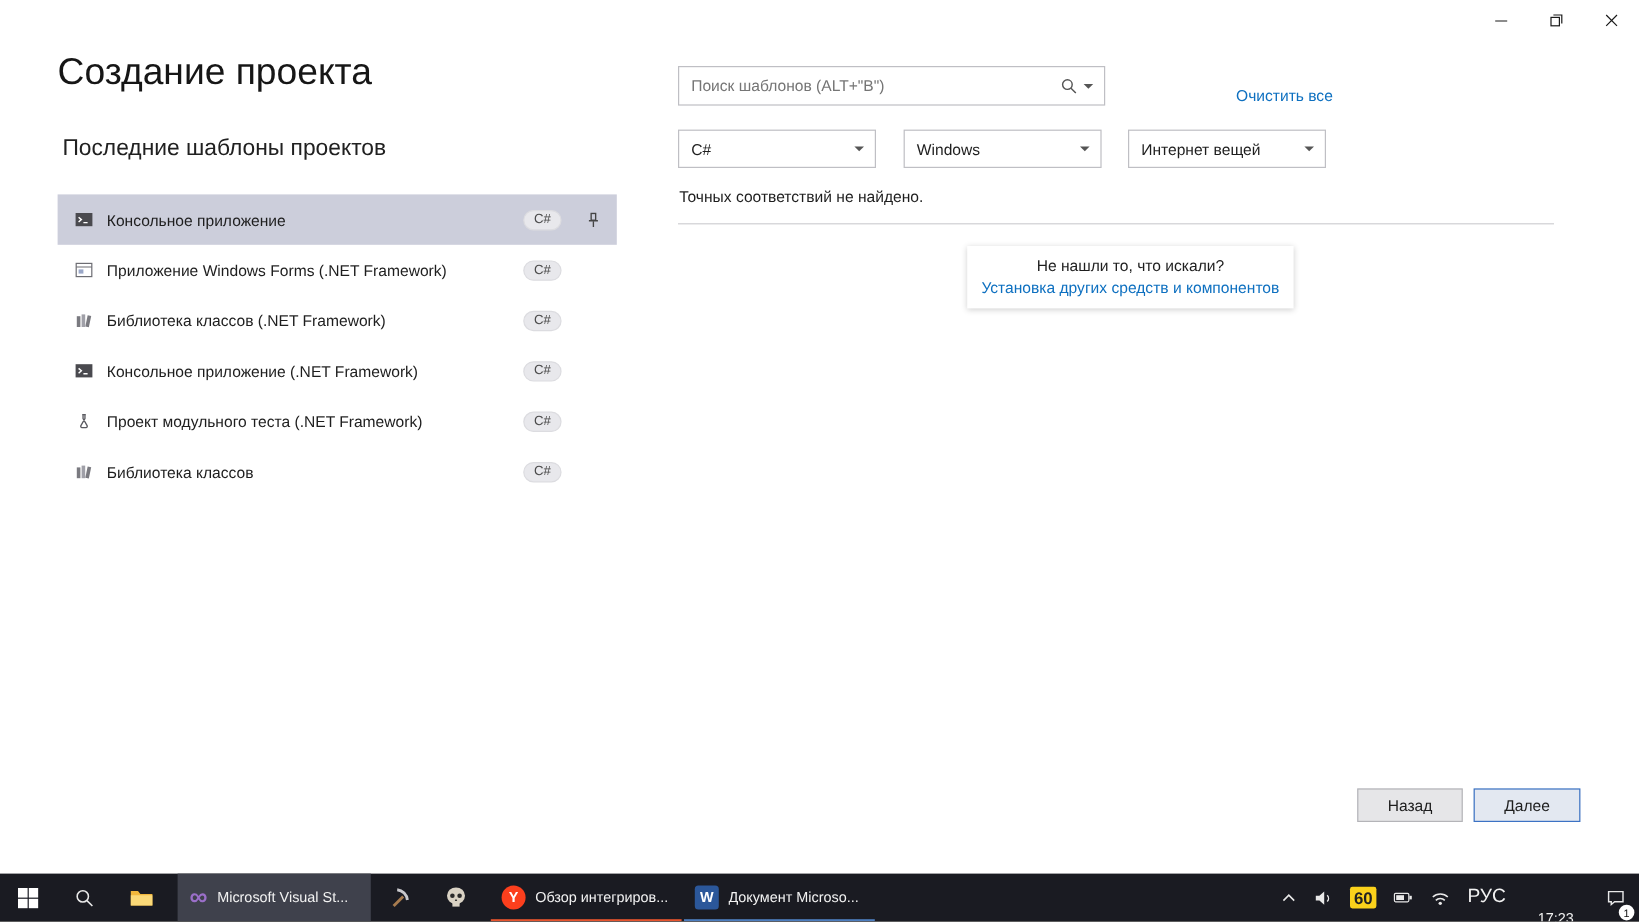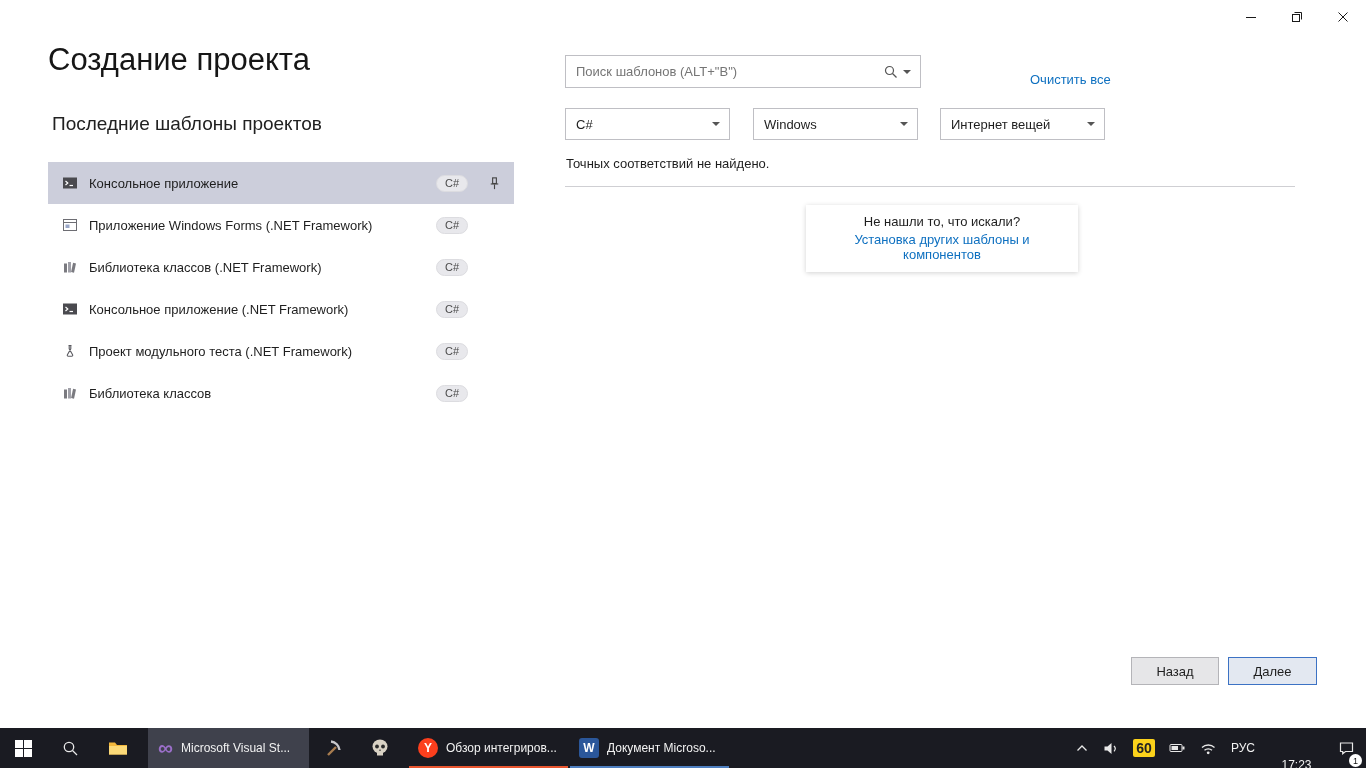--- a/index.html
+++ b/index.html
@@ -59,21 +59,21 @@
   .u-orange{background:var(--underline-orange,#e8552f);}
   .vs-glyph{color:var(--vs-purple,#9b6fc9);font-size:21px;font-weight:bold;line-height:20px;}
   .yandex-icon{width:20px;height:20px;border-radius:50%;background:var(--yandex-red,#fc3f1d);color:#fff;
                font-size:12px;font-weight:bold;display:flex;align-items:center;justify-content:center;flex:none;}
   .word-icon{width:20px;height:20px;border-radius:3px;background:var(--word-blue,#2b579a);color:#fff;
              font-size:12px;font-weight:bold;display:flex;align-items:center;justify-content:center;flex:none;}
   .tray{margin-left:auto;display:flex;align-items:center;padding-right:4px;}
   .tray-item{padding:0 7px;display:flex;align-items:center;justify-content:center;height:40px;cursor:pointer;position:relative;}
   .badge-60{background:var(--badge-yellow,#fbd21b);color:#222;font-size:14px;font-weight:bold;
             padding:1px 3px;border-radius:2px;}
-  .lang{font-size:12px;color:#f2f2f2;}
+  .lang{font-size:16px;color:#f2f2f2;}
   .clock{text-align:center;font-size:12px;line-height:14px;color:#f2f2f2;margin-top:48px;}
   .clock .date{font-size:11px;}
   .notif-badge{position:absolute;right:0px;bottom:1px;width:13px;height:13px;border-radius:50%;
                background:#fff;color:#111;font-size:9px;display:flex;align-items:center;justify-content:center;}
   .tray svg{display:block;}
 </style>
 </head>
 <body>
 
 <div class="screen">
@@ -210,21 +210,21 @@
   <div class="filter filter-3">
     <span>Интернет вещей</span>
     <span class="tri-down"></span>
   </div>
 
   <div class="no-results">Точных соответствий не найдено.</div>
   <div class="divider"></div>
 
   <div class="promo">
     <div class="promo-title">Не нашли то, что искали?</div>
-    <div class="promo-link">Установка других шаблоны и компонентов</div>
+    <div class="promo-link">Установка других средств и компонентов</div>
   </div>
 
   <button class="btn btn-back">Назад</button>
   <button class="btn btn-next">Далее</button>
 
   <div class="taskbar">
     <div class="tb-btn">
       <svg width="17" height="17">
           <rect x="0" y="0" width="8" height="8" fill="#fff"></rect>
           <rect x="9" y="0" width="8" height="8" fill="#fff"></rect>

